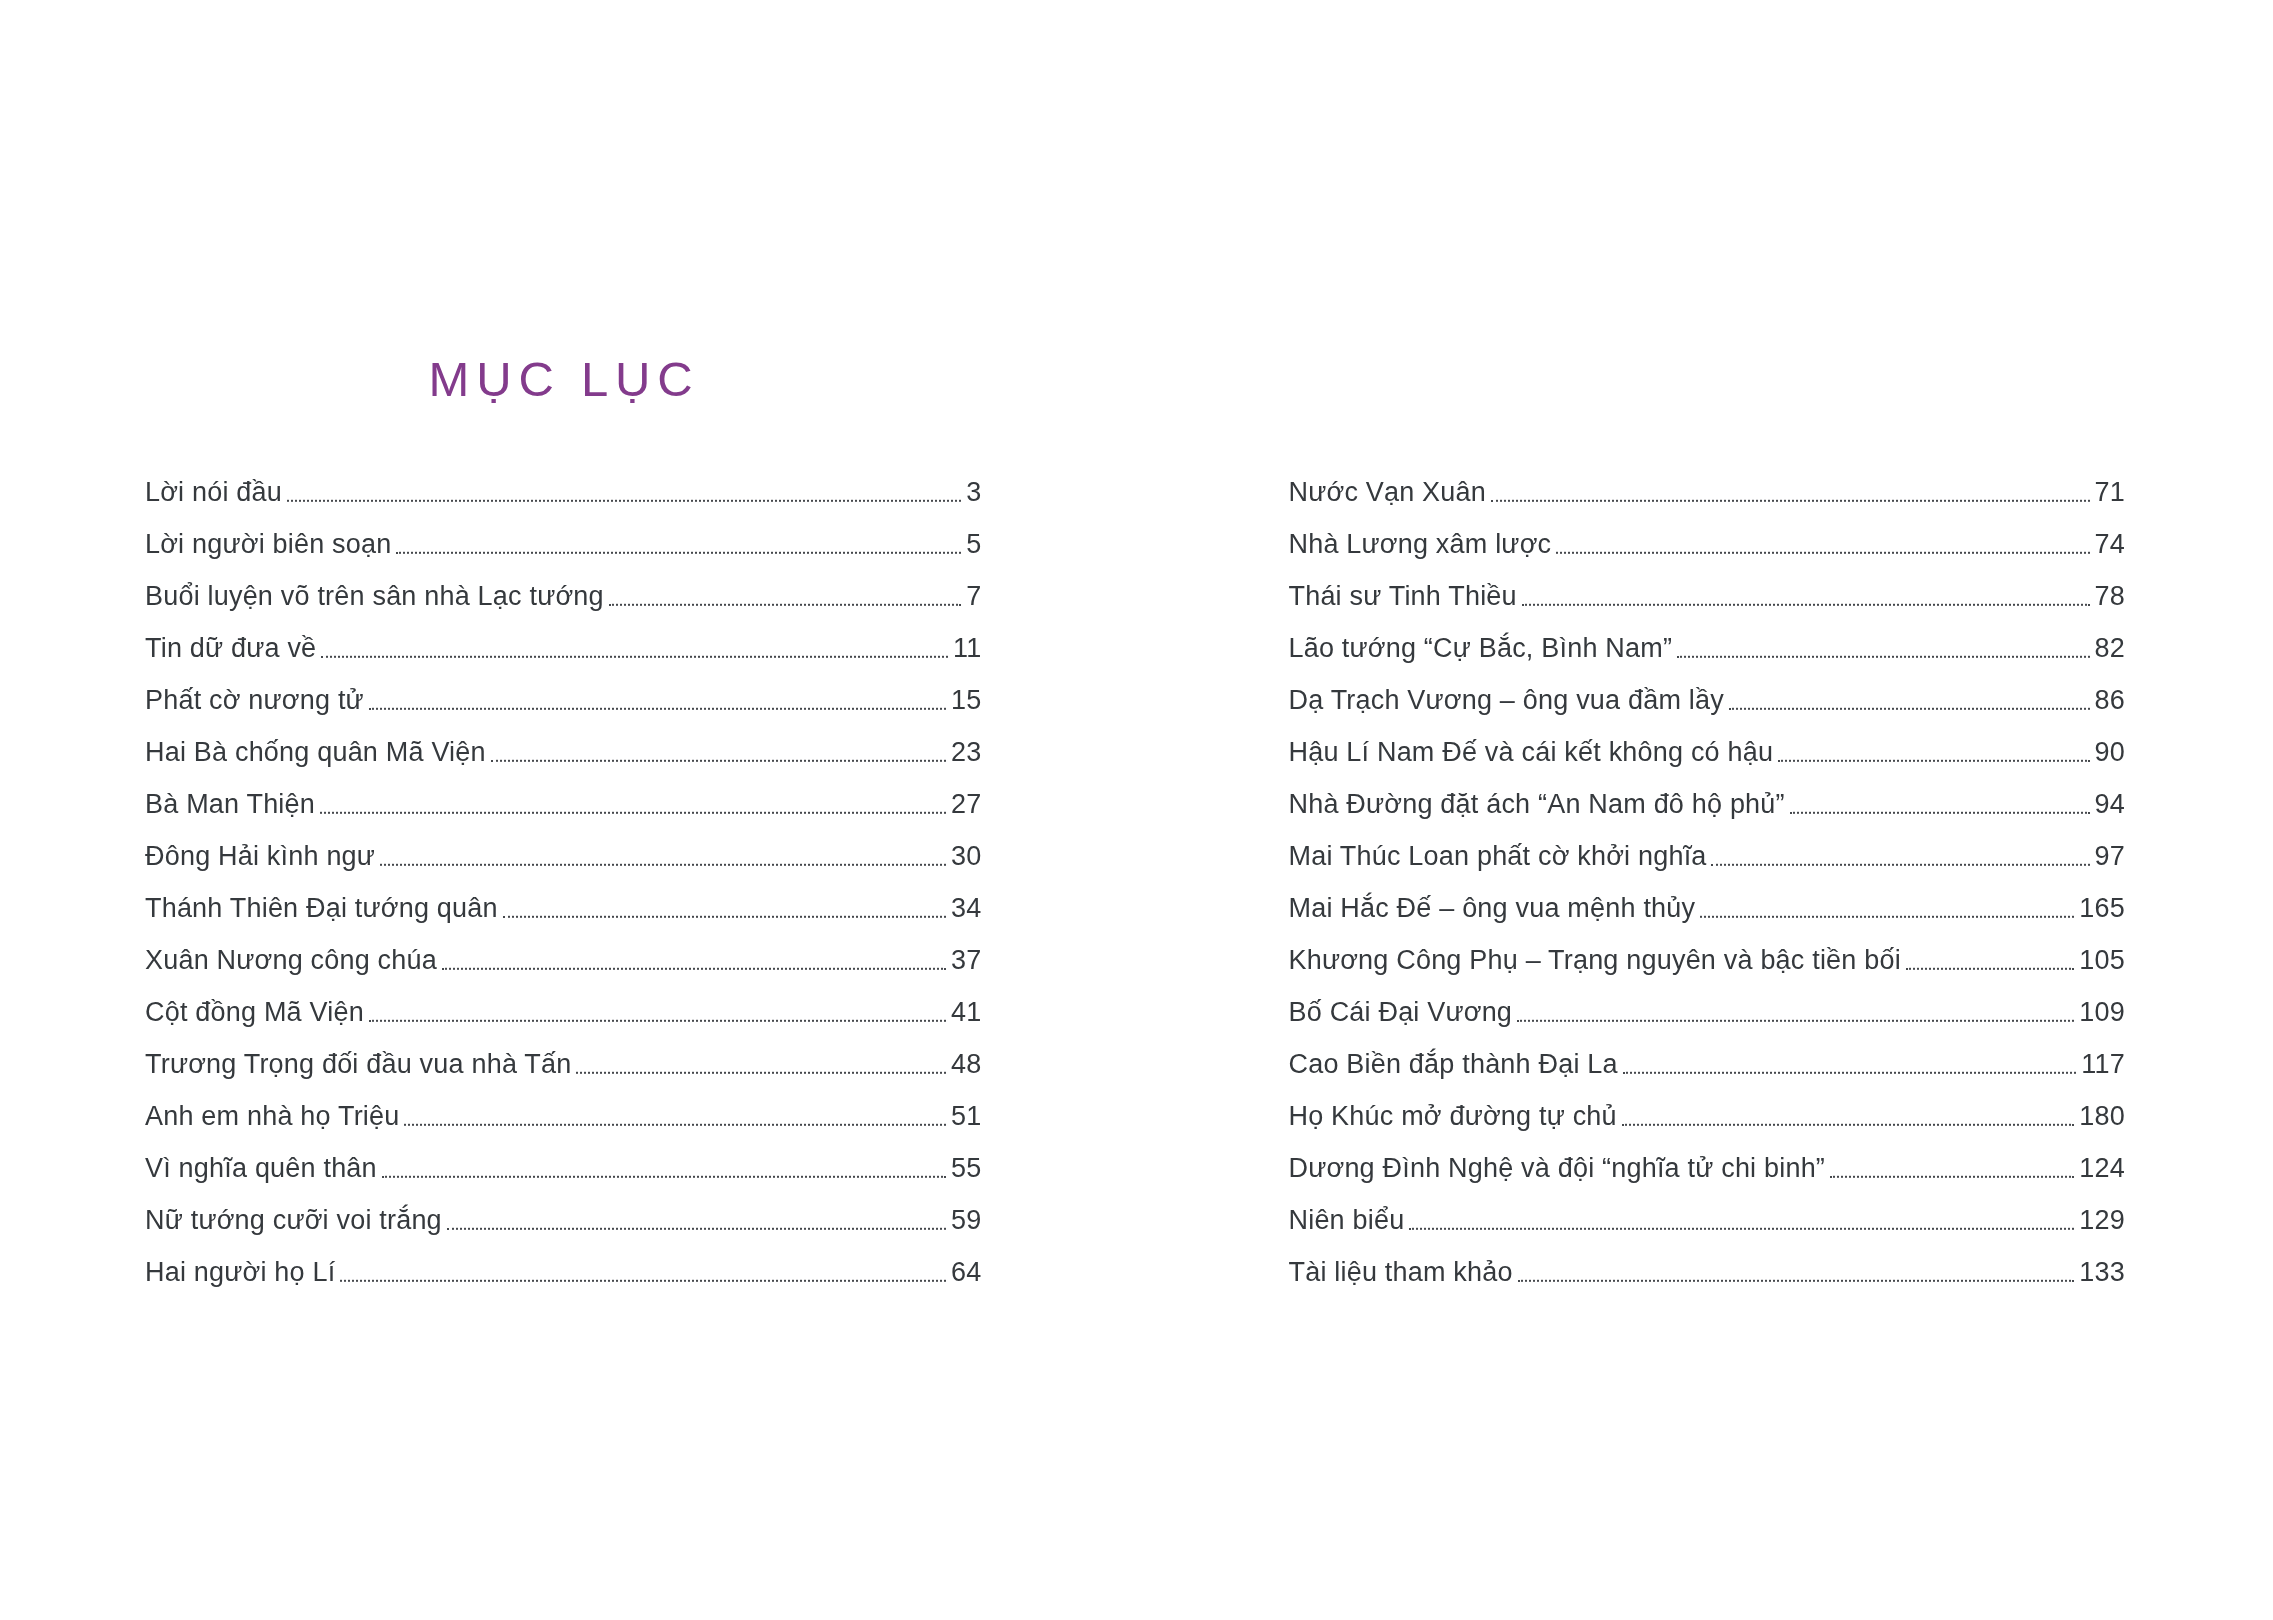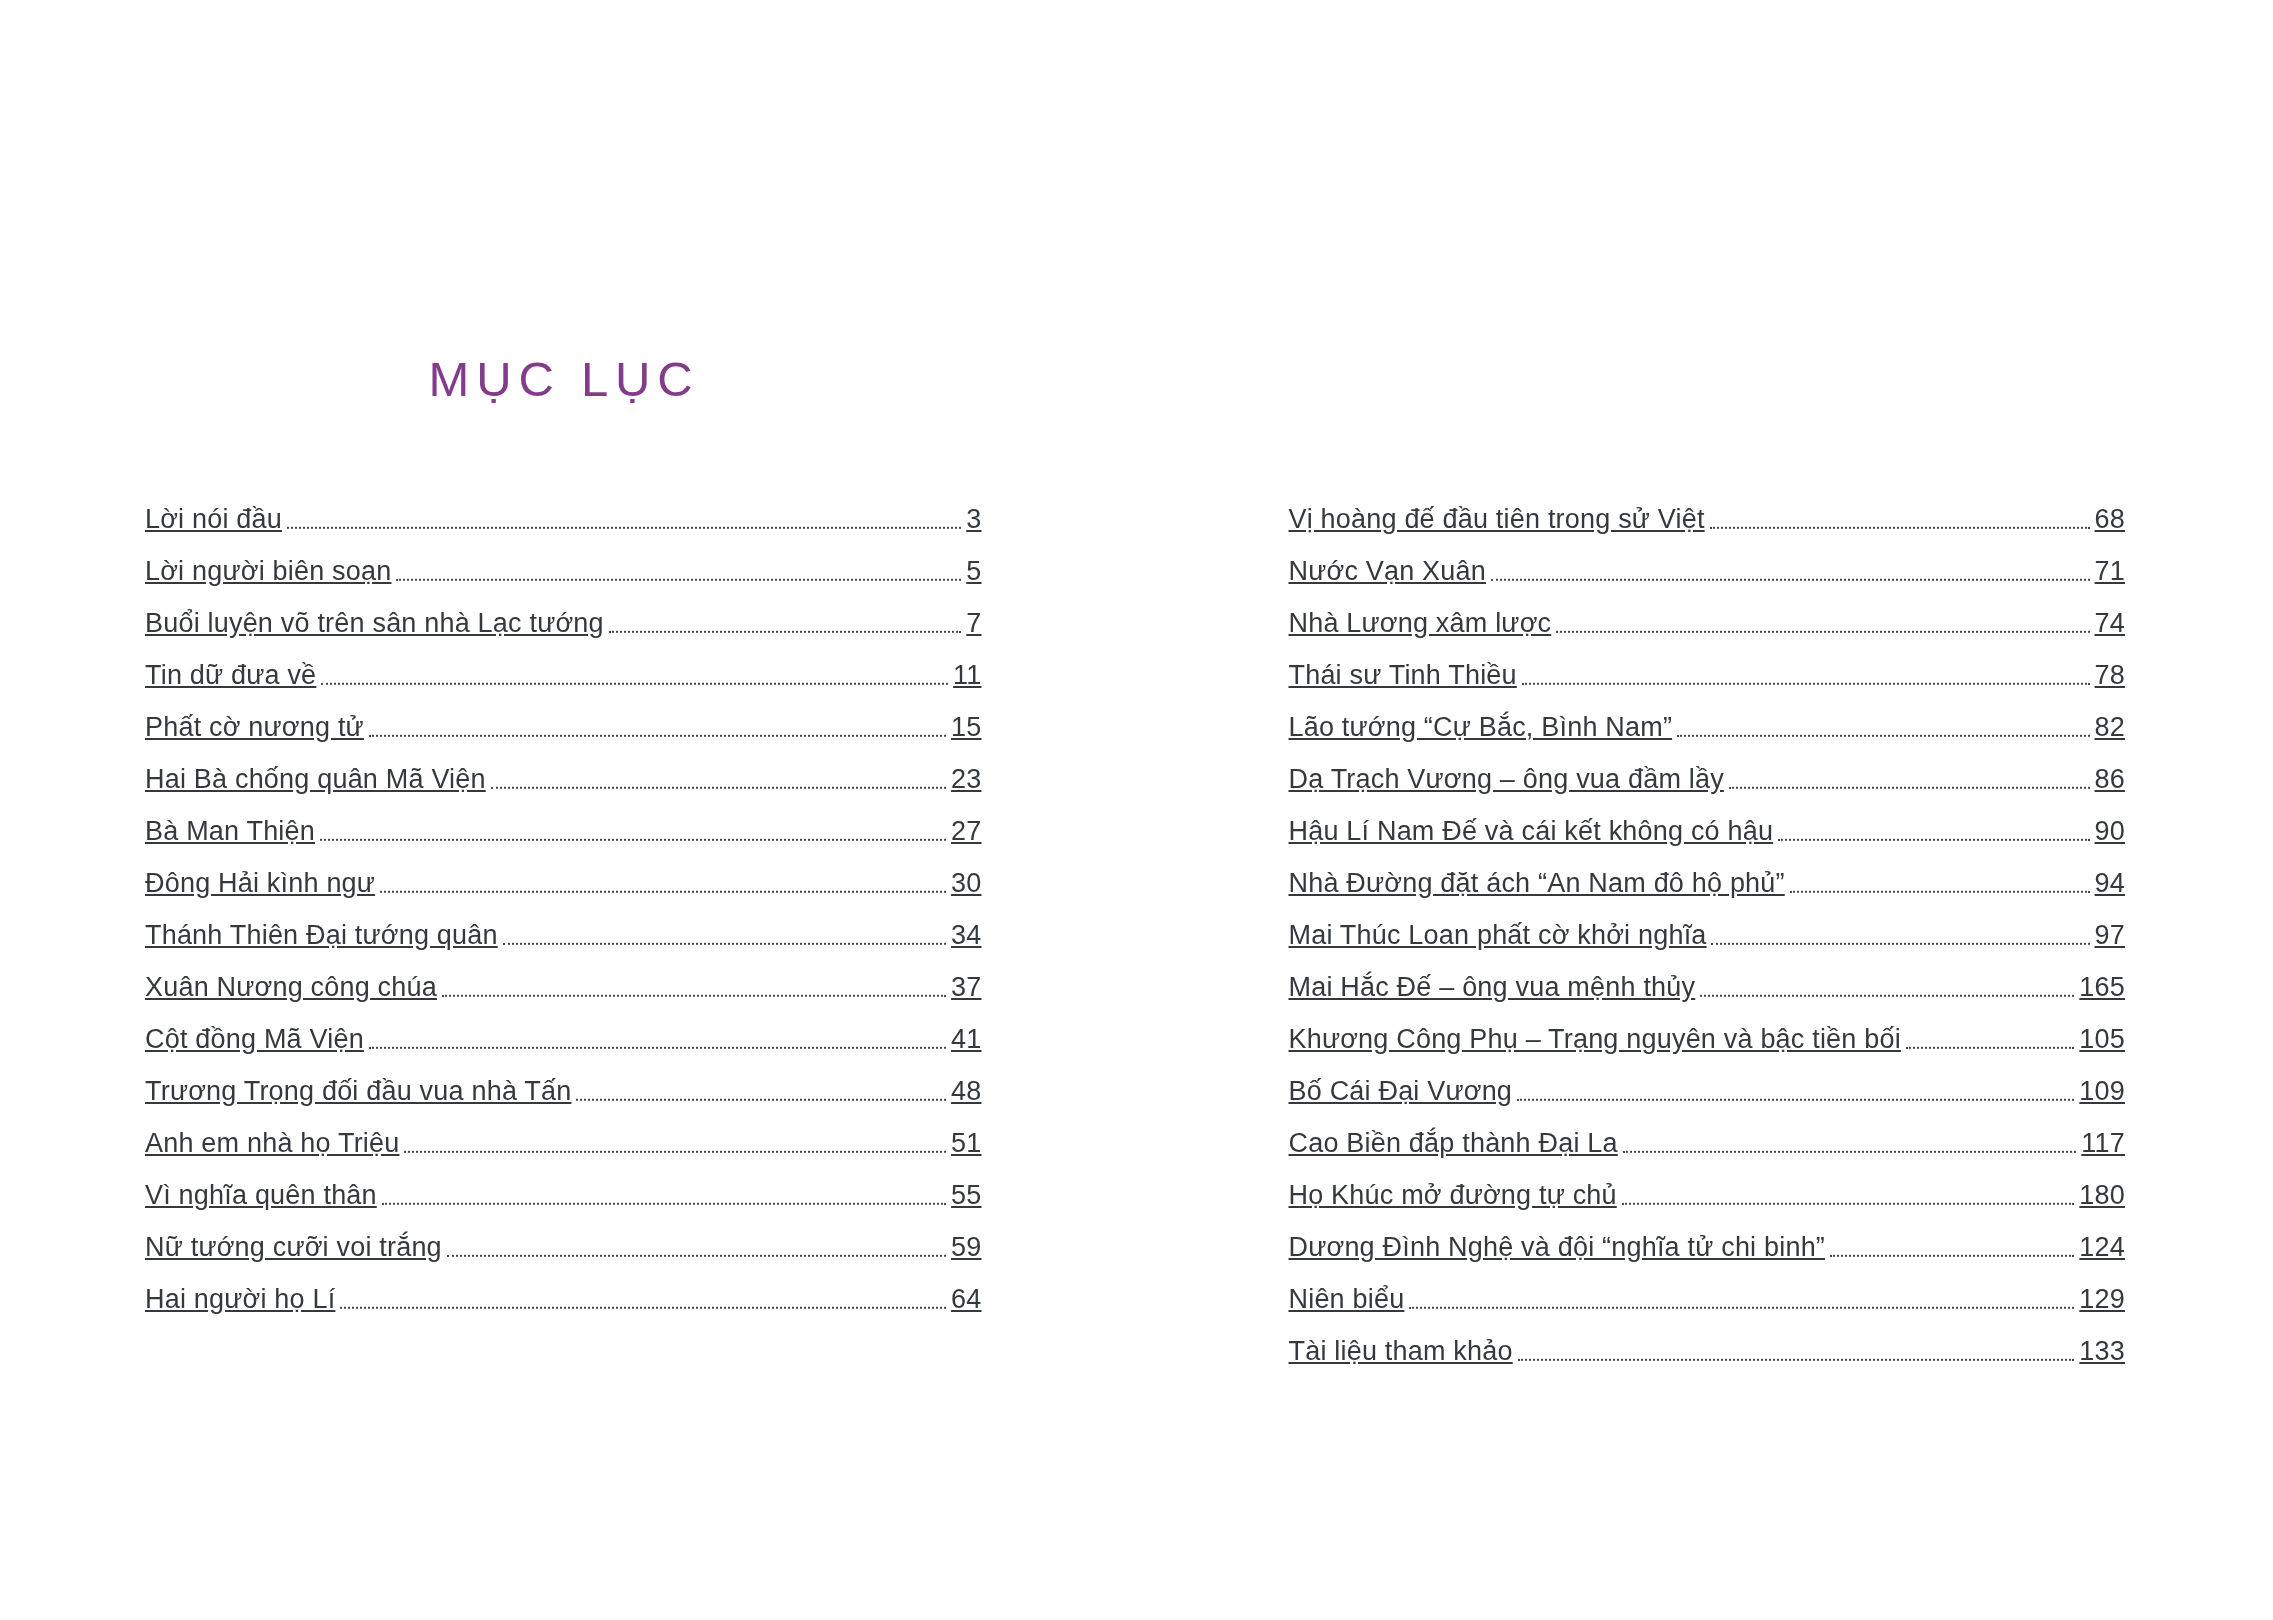--- a/index.html
+++ b/index.html
@@ -24,25 +24,24 @@
     text-align: center;
     font-size: 49px;
     font-weight: 400;
     letter-spacing: 6.8px;
     color: #833b8c;
     white-space: nowrap;
   }
   .toc-columns {
     position: absolute;
     left: 145px;
-    top: 493px;
+    top: 466px;
     width: 1980px;
     display: flex;
     gap: 307px;
-    text-decoration: underline;
   }
   .toc-column {
     flex: 1 1 0;
     min-width: 0;
   }
   .toc-row {
     display: flex;
     align-items: center;
     height: 52px;
     font-size: 27px;
@@ -168,25 +167,20 @@
     <span class="toc-page">59</span>
   </div>
 
   <div class="toc-row">
     <span class="toc-label">Hai người họ Lí</span>
     <span class="toc-leader"></span>
     <span class="toc-page">64</span>
   </div>
 </div>
     <div class="toc-column">
-  <div class="toc-row">
-    <span class="toc-label">Vị hoàng đế đầu tiên trong sử Việt</span>
-    <span class="toc-leader"></span>
-    <span class="toc-page">68</span>
-  </div>
 
   <div class="toc-row">
     <span class="toc-label">Nước Vạn Xuân</span>
     <span class="toc-leader"></span>
     <span class="toc-page">71</span>
   </div>
 
   <div class="toc-row">
     <span class="toc-label">Nhà Lương xâm lược</span>
     <span class="toc-leader"></span>

